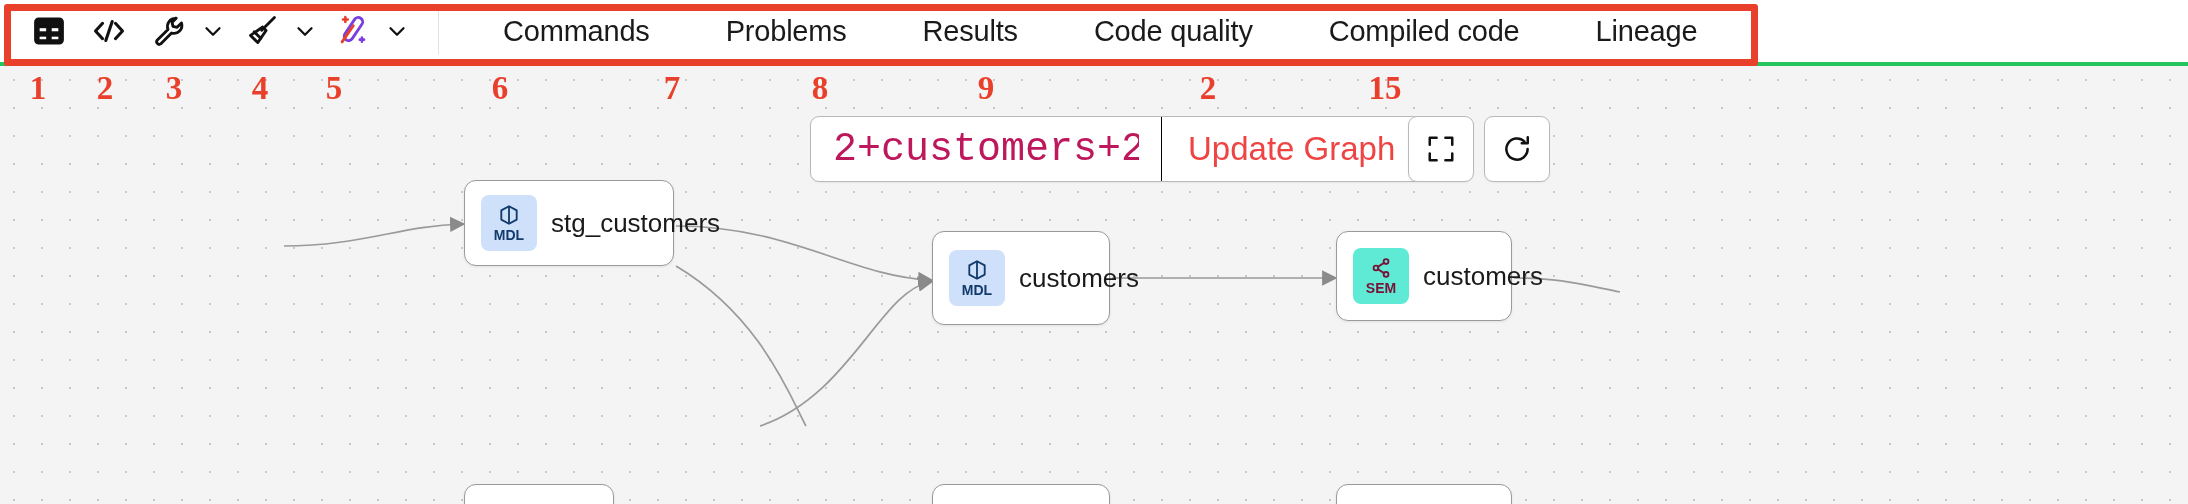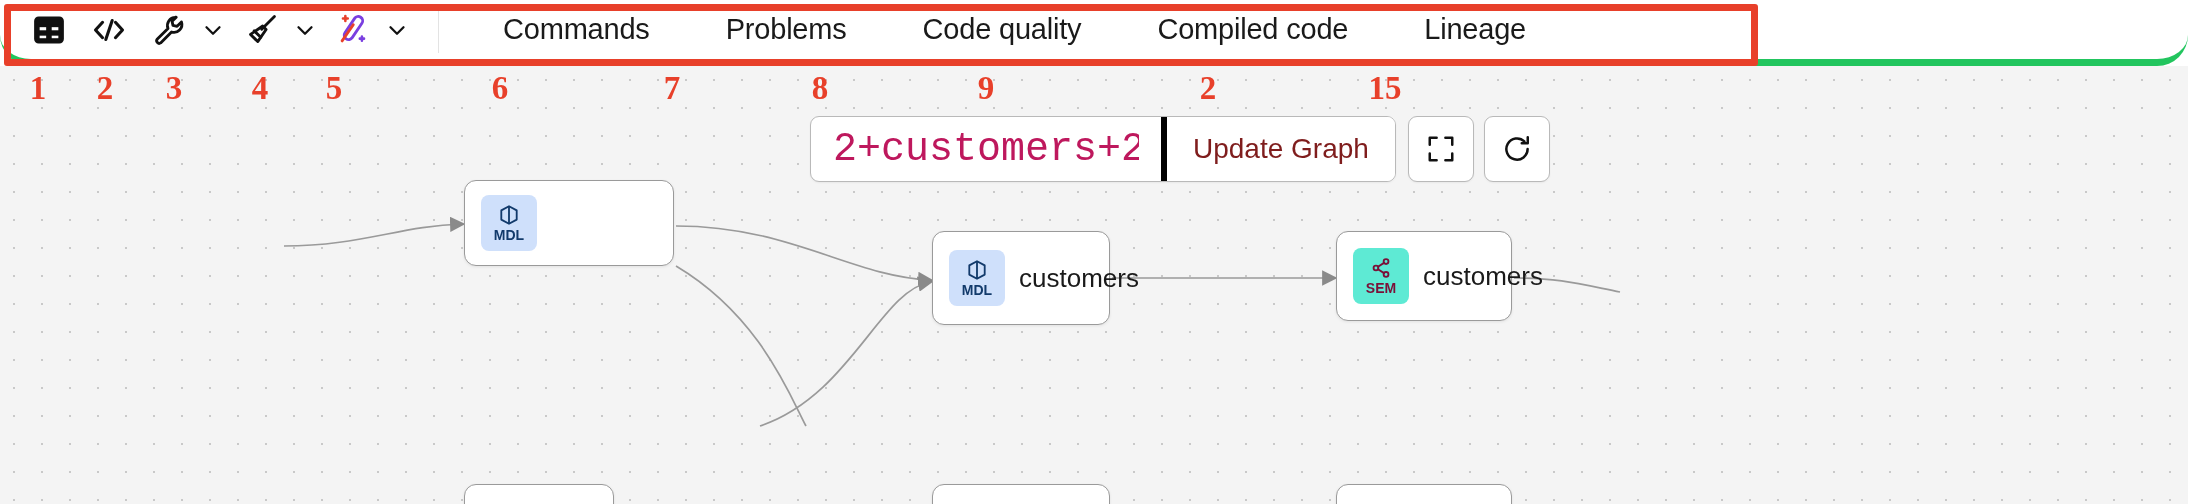--- a/index.html
+++ b/index.html
@@ -7,22 +7,21 @@
     width: 2188px; height: 504px;
     font-family: "Liberation Sans", sans-serif;
     background: #ffffff; overflow: hidden;
   }
   #root { position: relative; width: 2188px; height: 504px; }
 
   
   .toolbar {
     position: absolute; left: 0; top: 0; width: 2188px; height: 66px;
     background: #ffffff; display: flex; align-items: center;
-    border-bottom: 7px solid #22c55e;
-    border-radius: 31px;
+    border-bottom: 4px solid #22c55e;
   }
   .tool-icons { display: flex; align-items: center; height: 100%; padding-left: 20px; }
   .tool-btn {
     display: flex; align-items: center; justify-content: center;
     height: 44px; cursor: pointer; color: #111;
   }
   .tool-btn.w1 { width: 58px; }
   .tool-btn.w2 { width: 62px; }
   .tool-group { display: flex; align-items: center; }
   .chev { margin-left: 2px; margin-right: 6px; display: flex; align-items: center; }
@@ -67,22 +66,22 @@
     background: #ffffff; border: 1px solid #b9b9b9; border-radius: 9px;
     overflow: hidden; box-shadow: 0 1px 2px rgba(0,0,0,.05);
   }
   .search-input {
     width: 350px; border: none; outline: none; background: transparent;
     font-size: 40px; color: #be185d; padding: 0 22px;
     font-family: Liberation Mono, monospace;
   }
   .update-btn {
     display: flex; align-items: center; justify-content: center;
-    padding: 0 26px; border-left: 6px solid #000000;
-    font-size: 28px; color: #7f1d1d; cursor: pointer; background: #fff;
+    padding: 0 26px; border-left: 1px solid #000000;
+    font-size: 33px; color: #ef4444; cursor: pointer; background: #fff;
     white-space: nowrap;
   }
   .ctrl-btn {
     position: absolute; top: 50px; width: 66px; height: 66px;
     background: #ffffff; border: 1px solid #b9b9b9; border-radius: 9px;
     display: flex; align-items: center; justify-content: center; cursor: pointer;
     box-shadow: 0 1px 2px rgba(0,0,0,.05);
   }
   .ctrl-fullscreen { left: 1408px; }
   .ctrl-refresh { left: 1484px; }
@@ -186,20 +185,21 @@
           </svg>
         </span>
       </div>
 
       <div class="divider"></div>
     </div>
 
     <div class="tabs">
       <div class="tab">Commands</div>
       <div class="tab">Problems</div>
+      <div class="tab">Results</div>
       <div class="tab">Code quality</div>
       <div class="tab">Compiled code</div>
       <div class="tab">Lineage</div>
     </div>
   </div>
 
   <div class="annot-box"></div>
 
   <div class="canvas">
 
@@ -258,20 +258,21 @@
     <div class="node" style="left:464px;top:114px;width:210px;height:86px">
       <div class="badge badge-mdl">
         <span>
           <svg width="22" height="22" viewBox="0 0 24 24" fill="none" stroke="#123a6b" stroke-width="2" stroke-linejoin="round">
             <path d="M12 2.4 20.4 7v10L12 21.6 3.6 17V7z"></path>
             <path d="M12 2.4V21.6"></path>
           </svg>
         </span>
         <span class="badge-label">MDL</span>
       </div>
+      <div class="node-label">stg_customers</div>
     </div>
 
     <div class="node" style="left:932px;top:165px;width:178px;height:94px">
       <div class="badge badge-mdl">
         <span>
           <svg width="22" height="22" viewBox="0 0 24 24" fill="none" stroke="#123a6b" stroke-width="2" stroke-linejoin="round">
             <path d="M12 2.4 20.4 7v10L12 21.6 3.6 17V7z"></path>
             <path d="M12 2.4V21.6"></path>
           </svg>
         </span>

